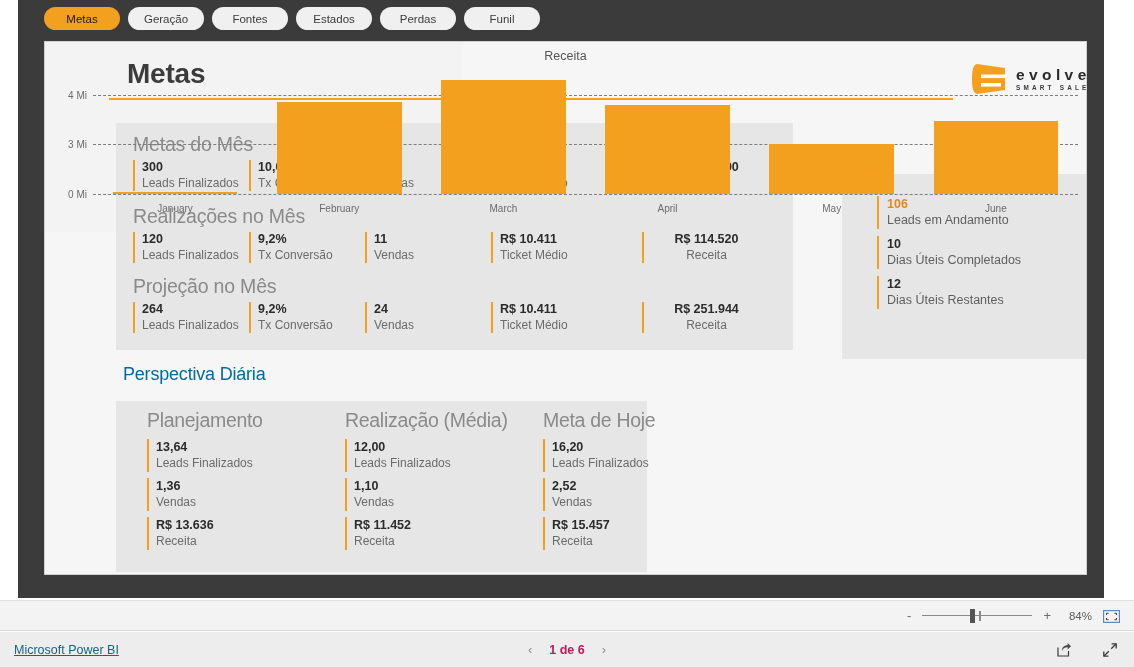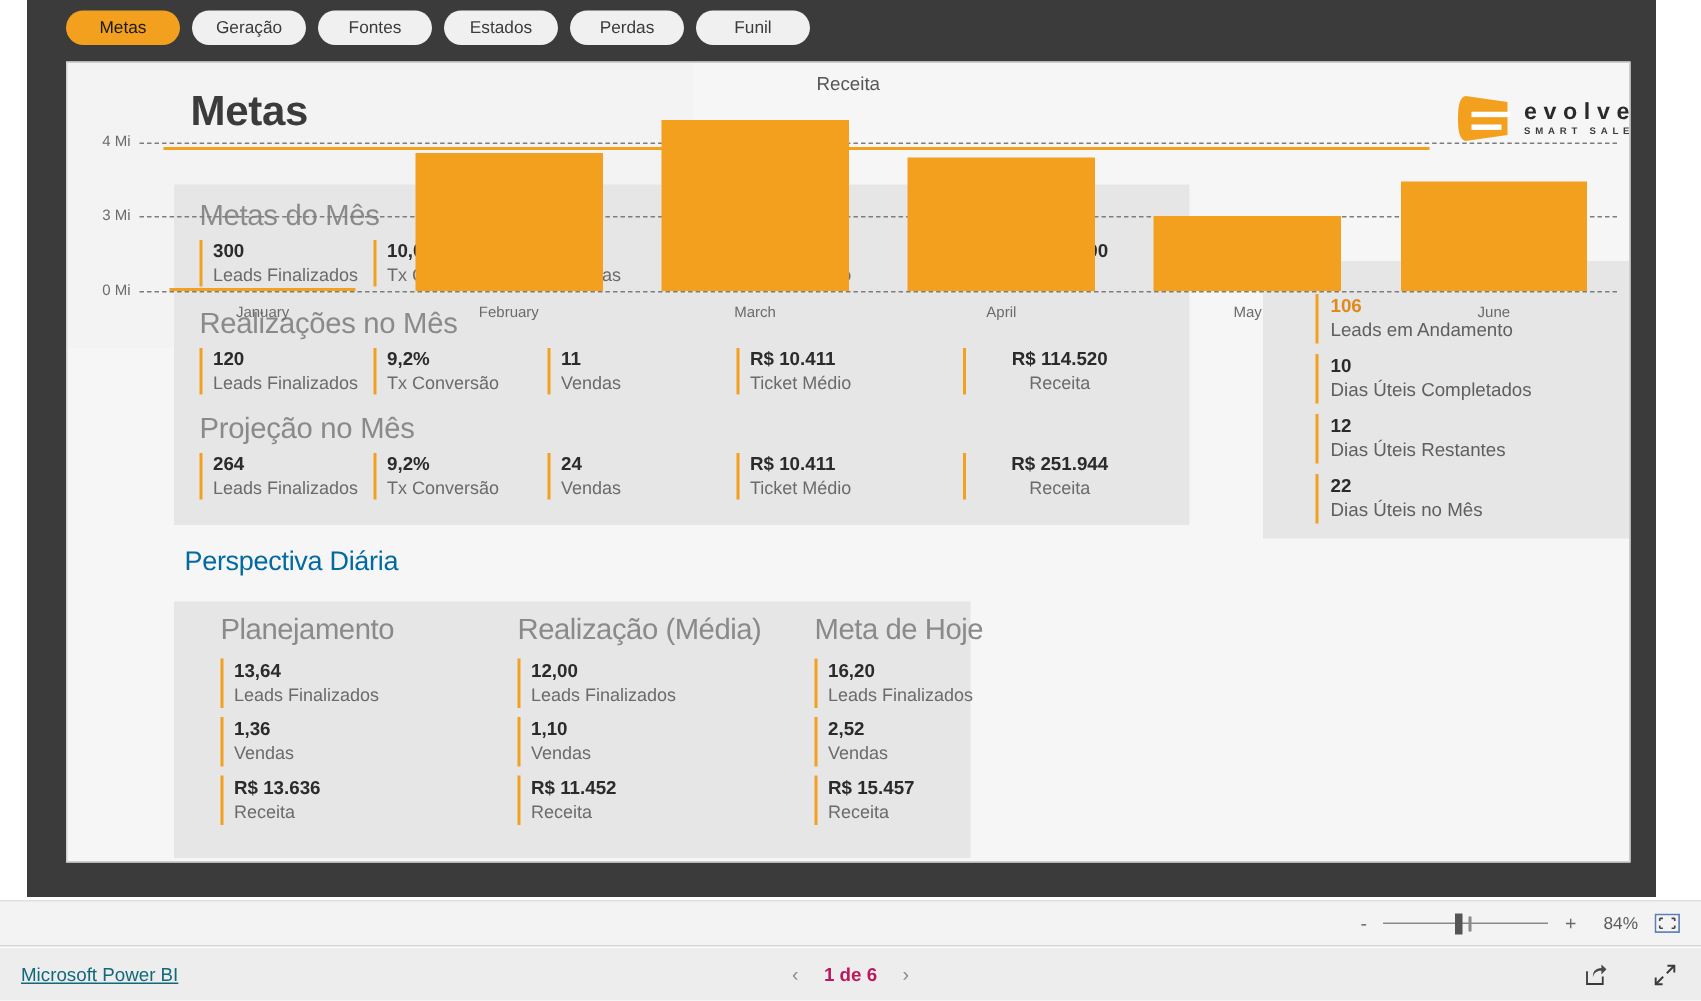--- a/index.html
+++ b/index.html
@@ -622,24 +622,20 @@
             <div class="dias-value accent">106</div>
             <div class="dias-label">Leads em Andamento</div>
           </div>
           <div class="dias-item">
             <div class="dias-value">10</div>
             <div class="dias-label">Dias Úteis Completados</div>
           </div>
           <div class="dias-item">
             <div class="dias-value">12</div>
             <div class="dias-label">Dias Úteis Restantes</div>
-          </div>
-          <div class="dias-item">
-            <div class="dias-value">22</div>
-            <div class="dias-label">Dias Úteis no Mês</div>
           </div>
         </div>
     </div>
 
     <div class="section-heading" id="perspectiva-heading" style="left:78px; top:322px;">Perspectiva Diária</div>
 
     <div id="panel-perspectiva" class="gray-panel">
       <div id="perspectiva-cols">
           <div class="persp-col">
             <div class="persp-title">Planejamento</div>

